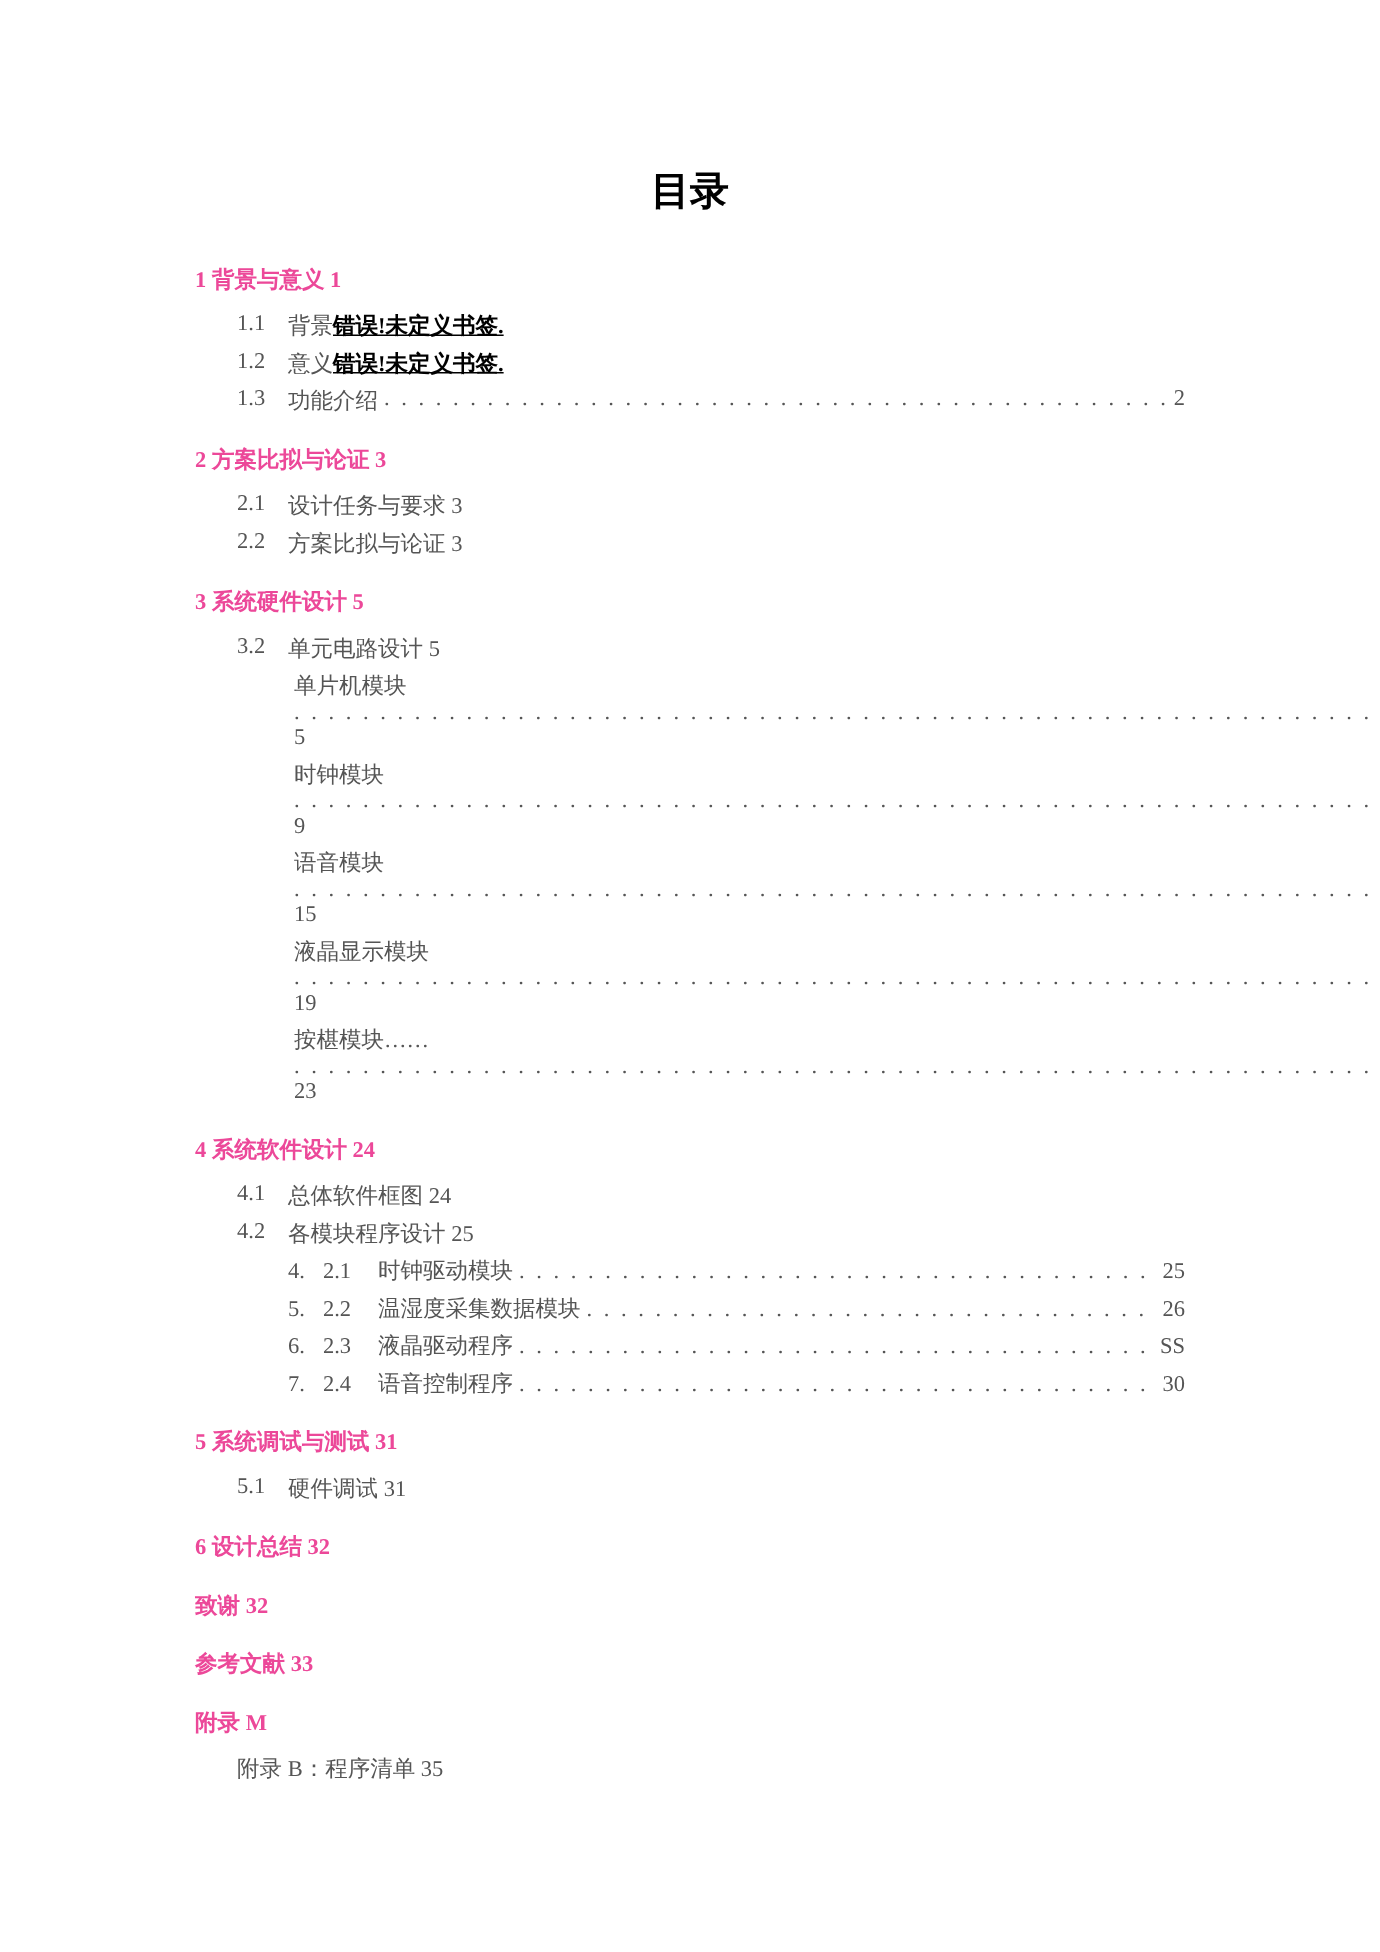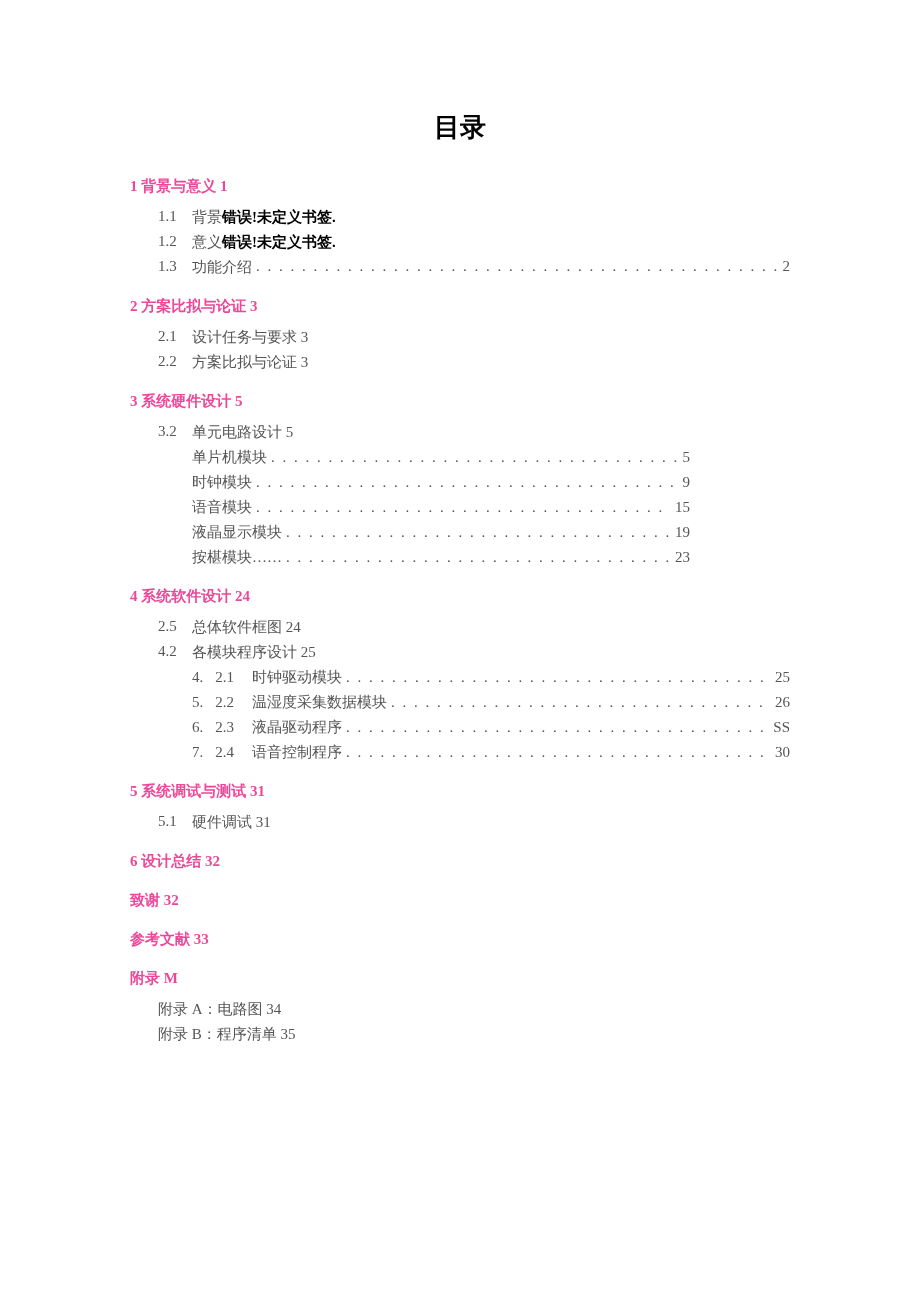--- a/index.html
+++ b/index.html
@@ -41,20 +41,21 @@
   .sub-item .idx {
     width: 34px;
     flex: 0 0 auto;
   }
   .sub-item .label {
     flex: 0 0 auto;
   }
   .sub-item .err {
     color: #000;
     font-weight: bold;
+    text-decoration: underline;
   }
   .sub-item .dots {
     flex: 1 1 auto;
     overflow: hidden;
     letter-spacing: 2px;
     margin: 0 4px;
     color: #555;
   }
   .sub-item .dots::after {
     content: ". . . . . . . . . . . . . . . . . . . . . . . . . . . . . . . . . . . . . . . . . . . . . . . . . . . . . . . . . . . . . . . . . . . . . . . . . . . . . . . . . . . . . . . . . . . . . . . . . . . . . . . . . . . . . . . . . . . . . . . .";
@@ -94,20 +95,21 @@
   }
   .sub-sub-item .dots::after {
     content: ". . . . . . . . . . . . . . . . . . . . . . . . . . . . . . . . . . . . . . . . . . . . . . . . . . . . . . . . . . . . . . . . . . . . . . . . . . . . . . . . . . . . . . . . . . . . . . . . . . . . . . . . . . . . . . . . . . . . . . . .";
   }
   .sub-sub-item .page {
     flex: 0 0 auto;
     color: #555;
   }
   .sub-sub-item.mod {
     padding-right: 100px;
+    flex-direction: column;
   }
   .sub-sub-item.lvl3 {
     padding-left: 0;
   }
   .app-block {
     padding-left: 28px;
     color: #555;
   }
   .app-item {
     margin-bottom: 6px;
@@ -182,21 +184,21 @@
   <div class="sub-sub-item mod">
     <span class="label">按椹模块……</span>
     <span class="dots"></span>
     <span class="page">23</span>
   </div>
 </div>
 
 <div class="h1">4 系统软件设计 24</div>
 <div class="sub-block">
   <div class="sub-item">
-    <span class="idx">2.5</span>
+    <span class="idx">4.1</span>
     <span class="label">总体软件框图 24</span>
   </div>
   <div class="sub-item">
     <span class="idx">4.2</span>
     <span class="label">各模块程序设计 25</span>
   </div>
 </div>
 <div class="sub-sub-block">
   <div class="sub-sub-item lvl3">
     <span class="prefix">4.</span>
@@ -237,15 +239,14 @@
 </div>
 
 <div class="h1">6 设计总结 32</div>
 
 <div class="h1">致谢 32</div>
 
 <div class="h1">参考文献 33</div>
 
 <div class="h1">附录 M</div>
 <div class="app-block">
-  <div class="app-item">附录 A：电路图 34</div>
   <div class="app-item">附录 B：程序清单 35</div>
 </div>
 
 </body></html>

